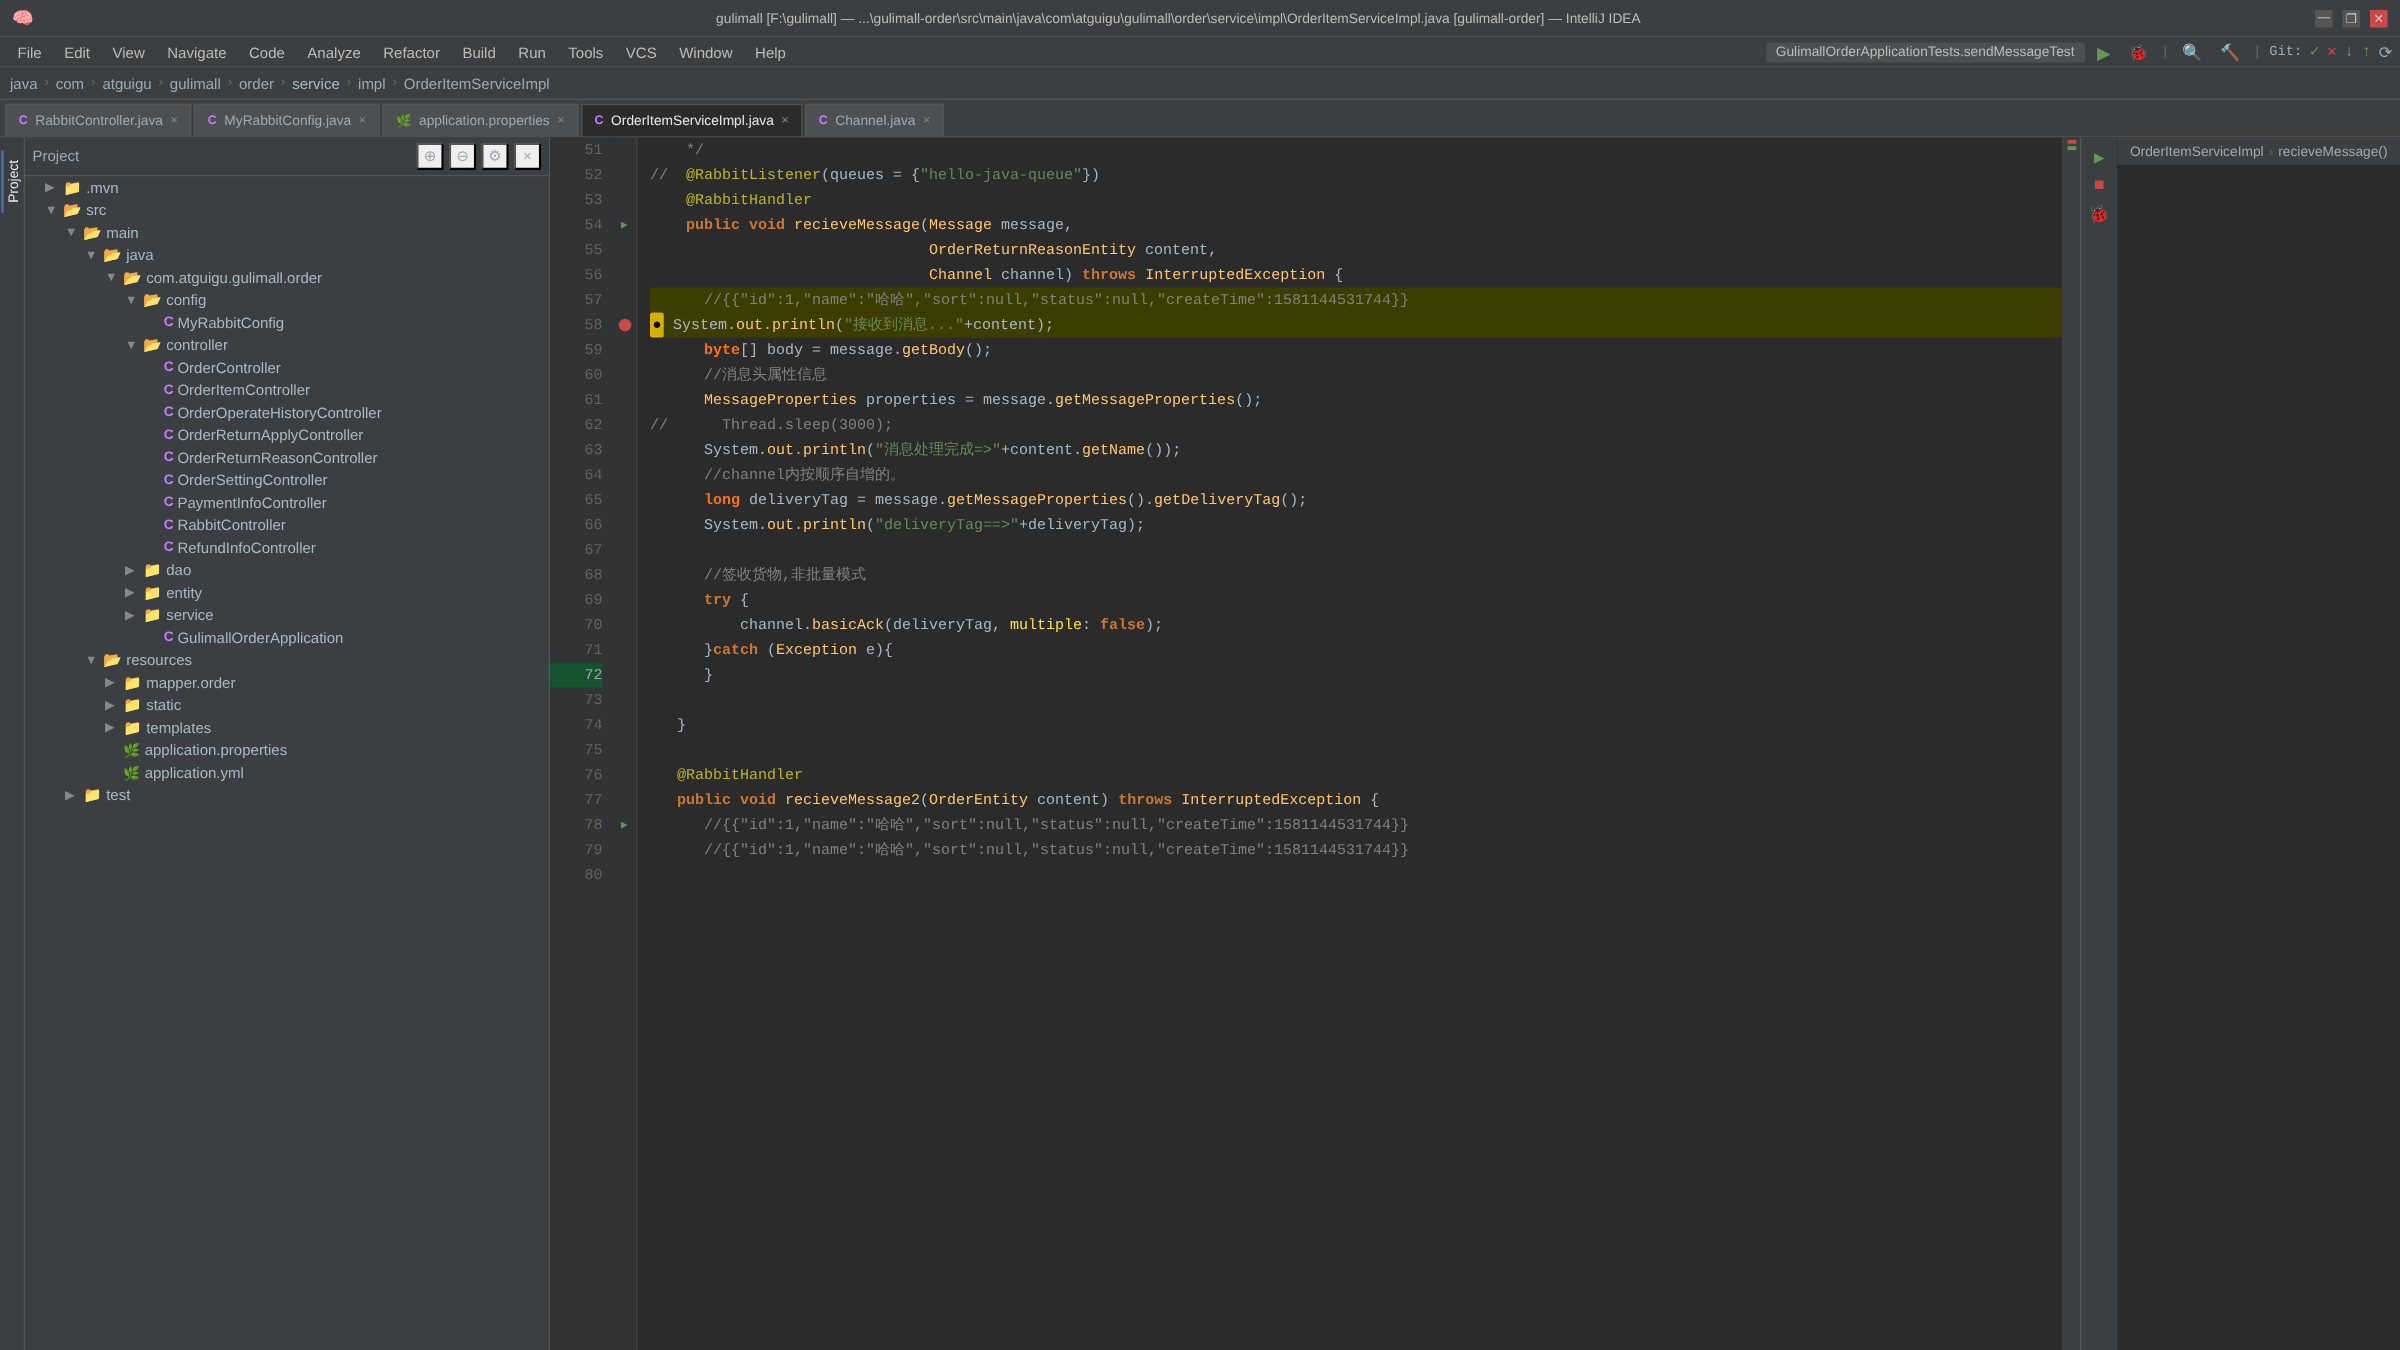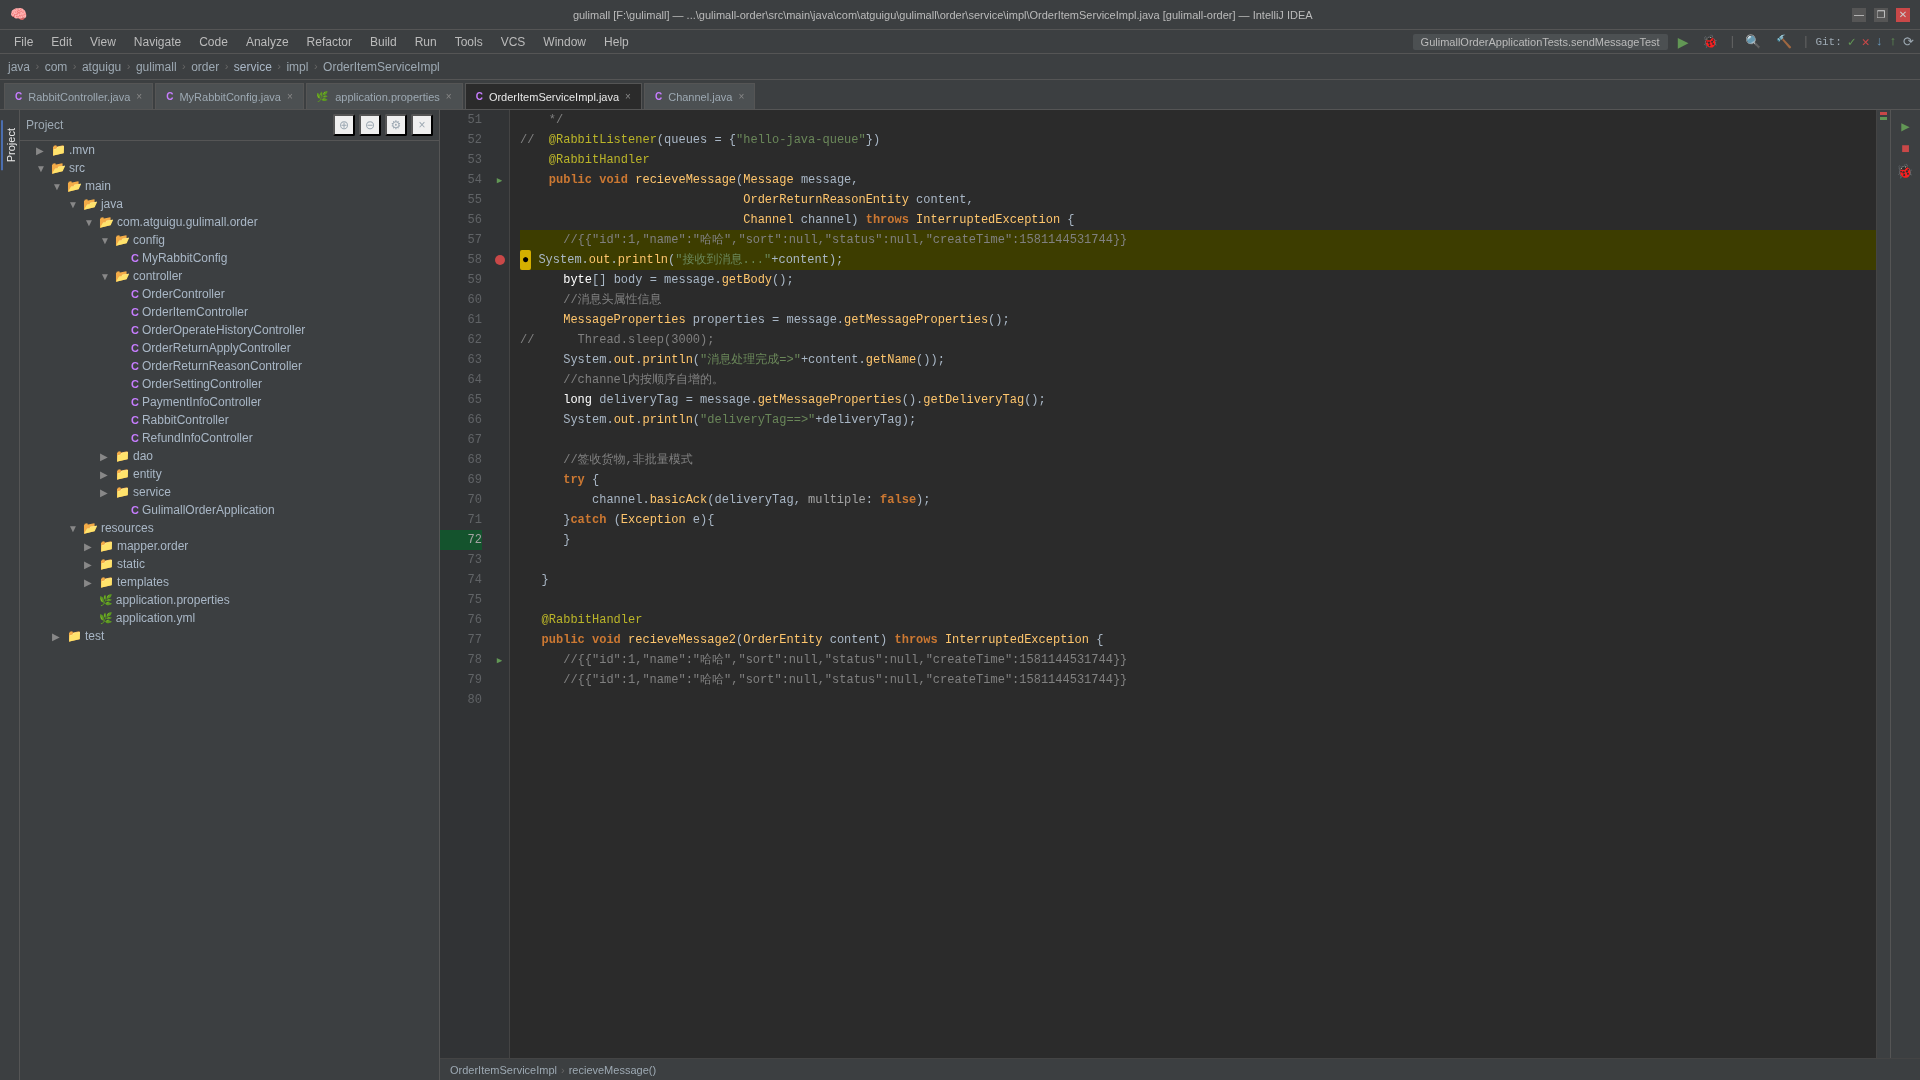--- a/index.html
+++ b/index.html
@@ -142,21 +142,20 @@
     .tree-indent-6 { padding-left: 96px; }
     .folder-icon { color: #dcb167; font-size: 12px; }
     .file-icon-c { color: #c77dff; font-size: 11px; font-weight: bold; }
     .file-icon-p { color: #6a9955; font-size: 11px; }
     .arrow { color: #888; font-size: 10px; width: 12px; }
 
     
     #editor-area {
       flex: 1;
       display: flex;
-      flex-direction: column;
       background: #2b2b2b;
       overflow: hidden;
     }
 
     #code-container {
       flex: 1;
       display: flex;
       overflow: hidden;
     }
 
@@ -187,29 +186,29 @@
       display: flex;
       align-items: center;
       white-space: pre;
       font-size: 12px;
     }
     .code-line.highlighted { background: #3d3d00; }
     .code-line.cursor-line { background: #323232; }
 
     
     .kw { color: #cc7832; font-weight: bold; }
-    .kw2 { color: #ffffff; }
+    .kw2 { color: #f97316; font-weight: bold; }
     .ann { color: #bbb529; }
     .str { color: #6a8759; }
     .cmt { color: #808080; }
     .fn { color: #ffc66d; }
     .cls { color: #ffc66d; }
     .var { color: #a9b7c6; }
     .op { color: #a9b7c6; }
-    .purple { color: #a3a3a3; }
+    .purple { color: #fde047; }
     #breadcrumb2 {
       background: #3c3f41;
       height: 22px;
       display: flex;
       align-items: center;
       padding: 0 10px;
       border-top: 1px solid #444;
       font-family: sans-serif;
       font-size: 11px;
       color: #9da9b3;

